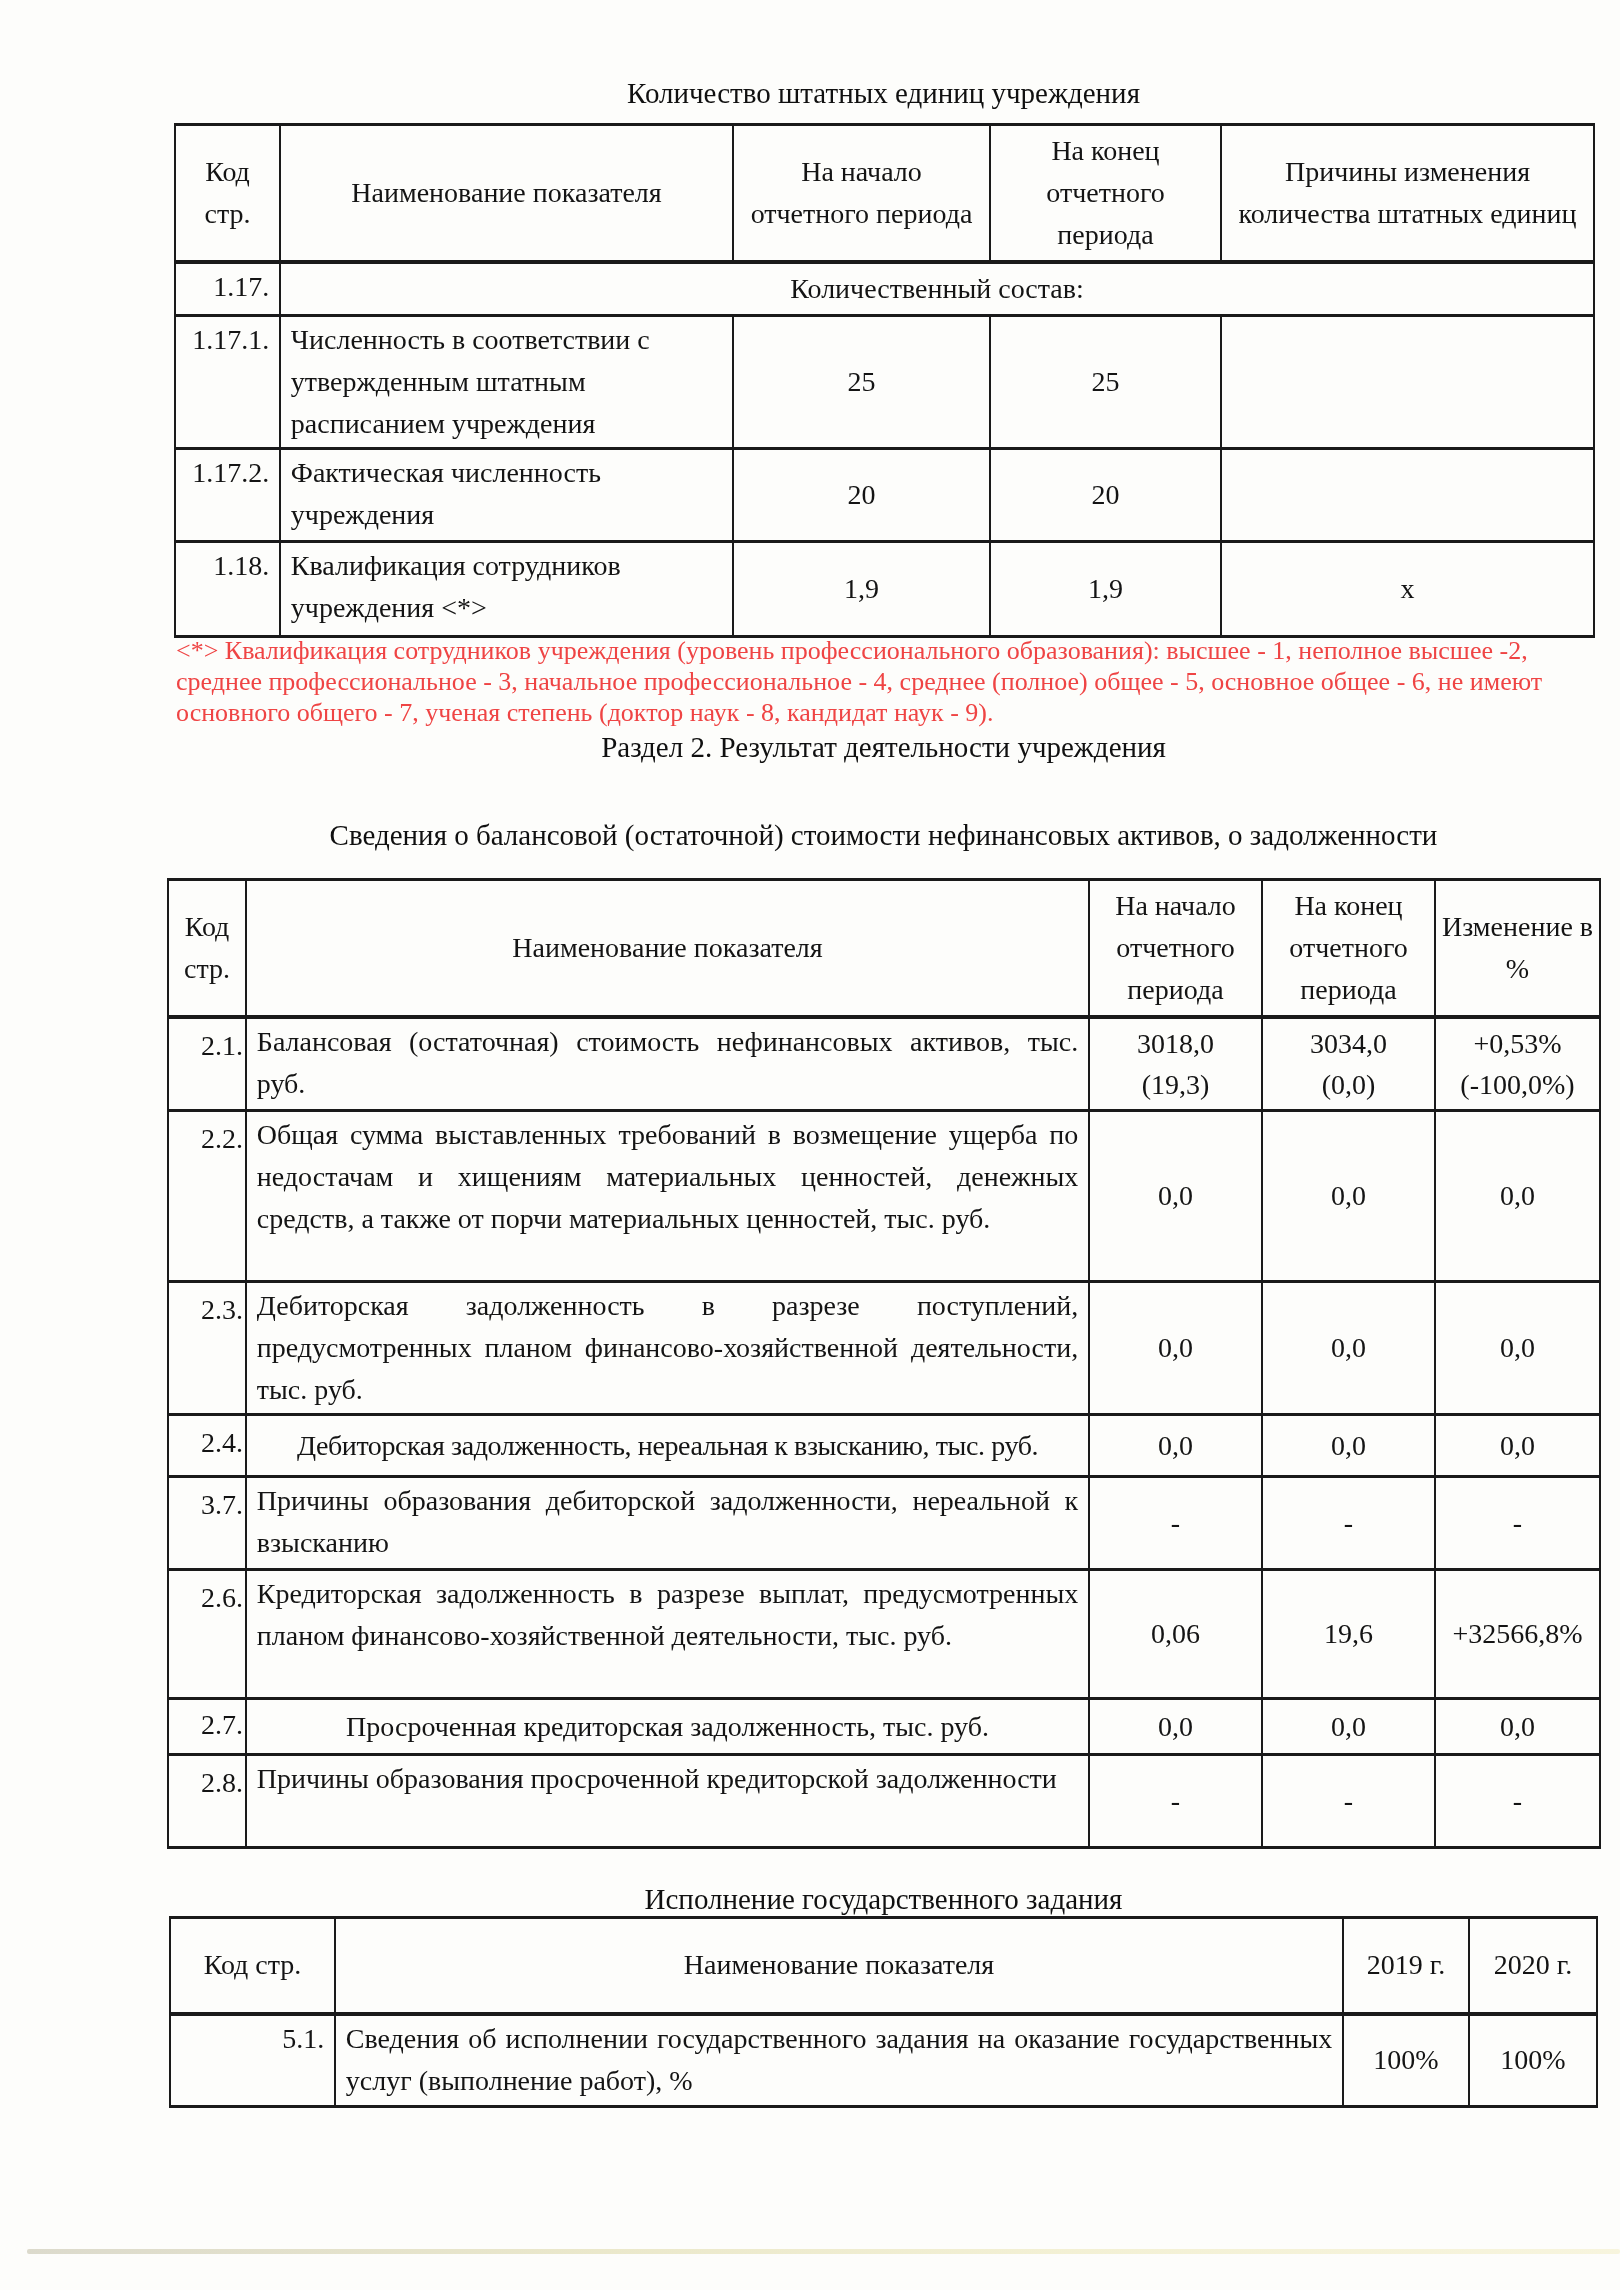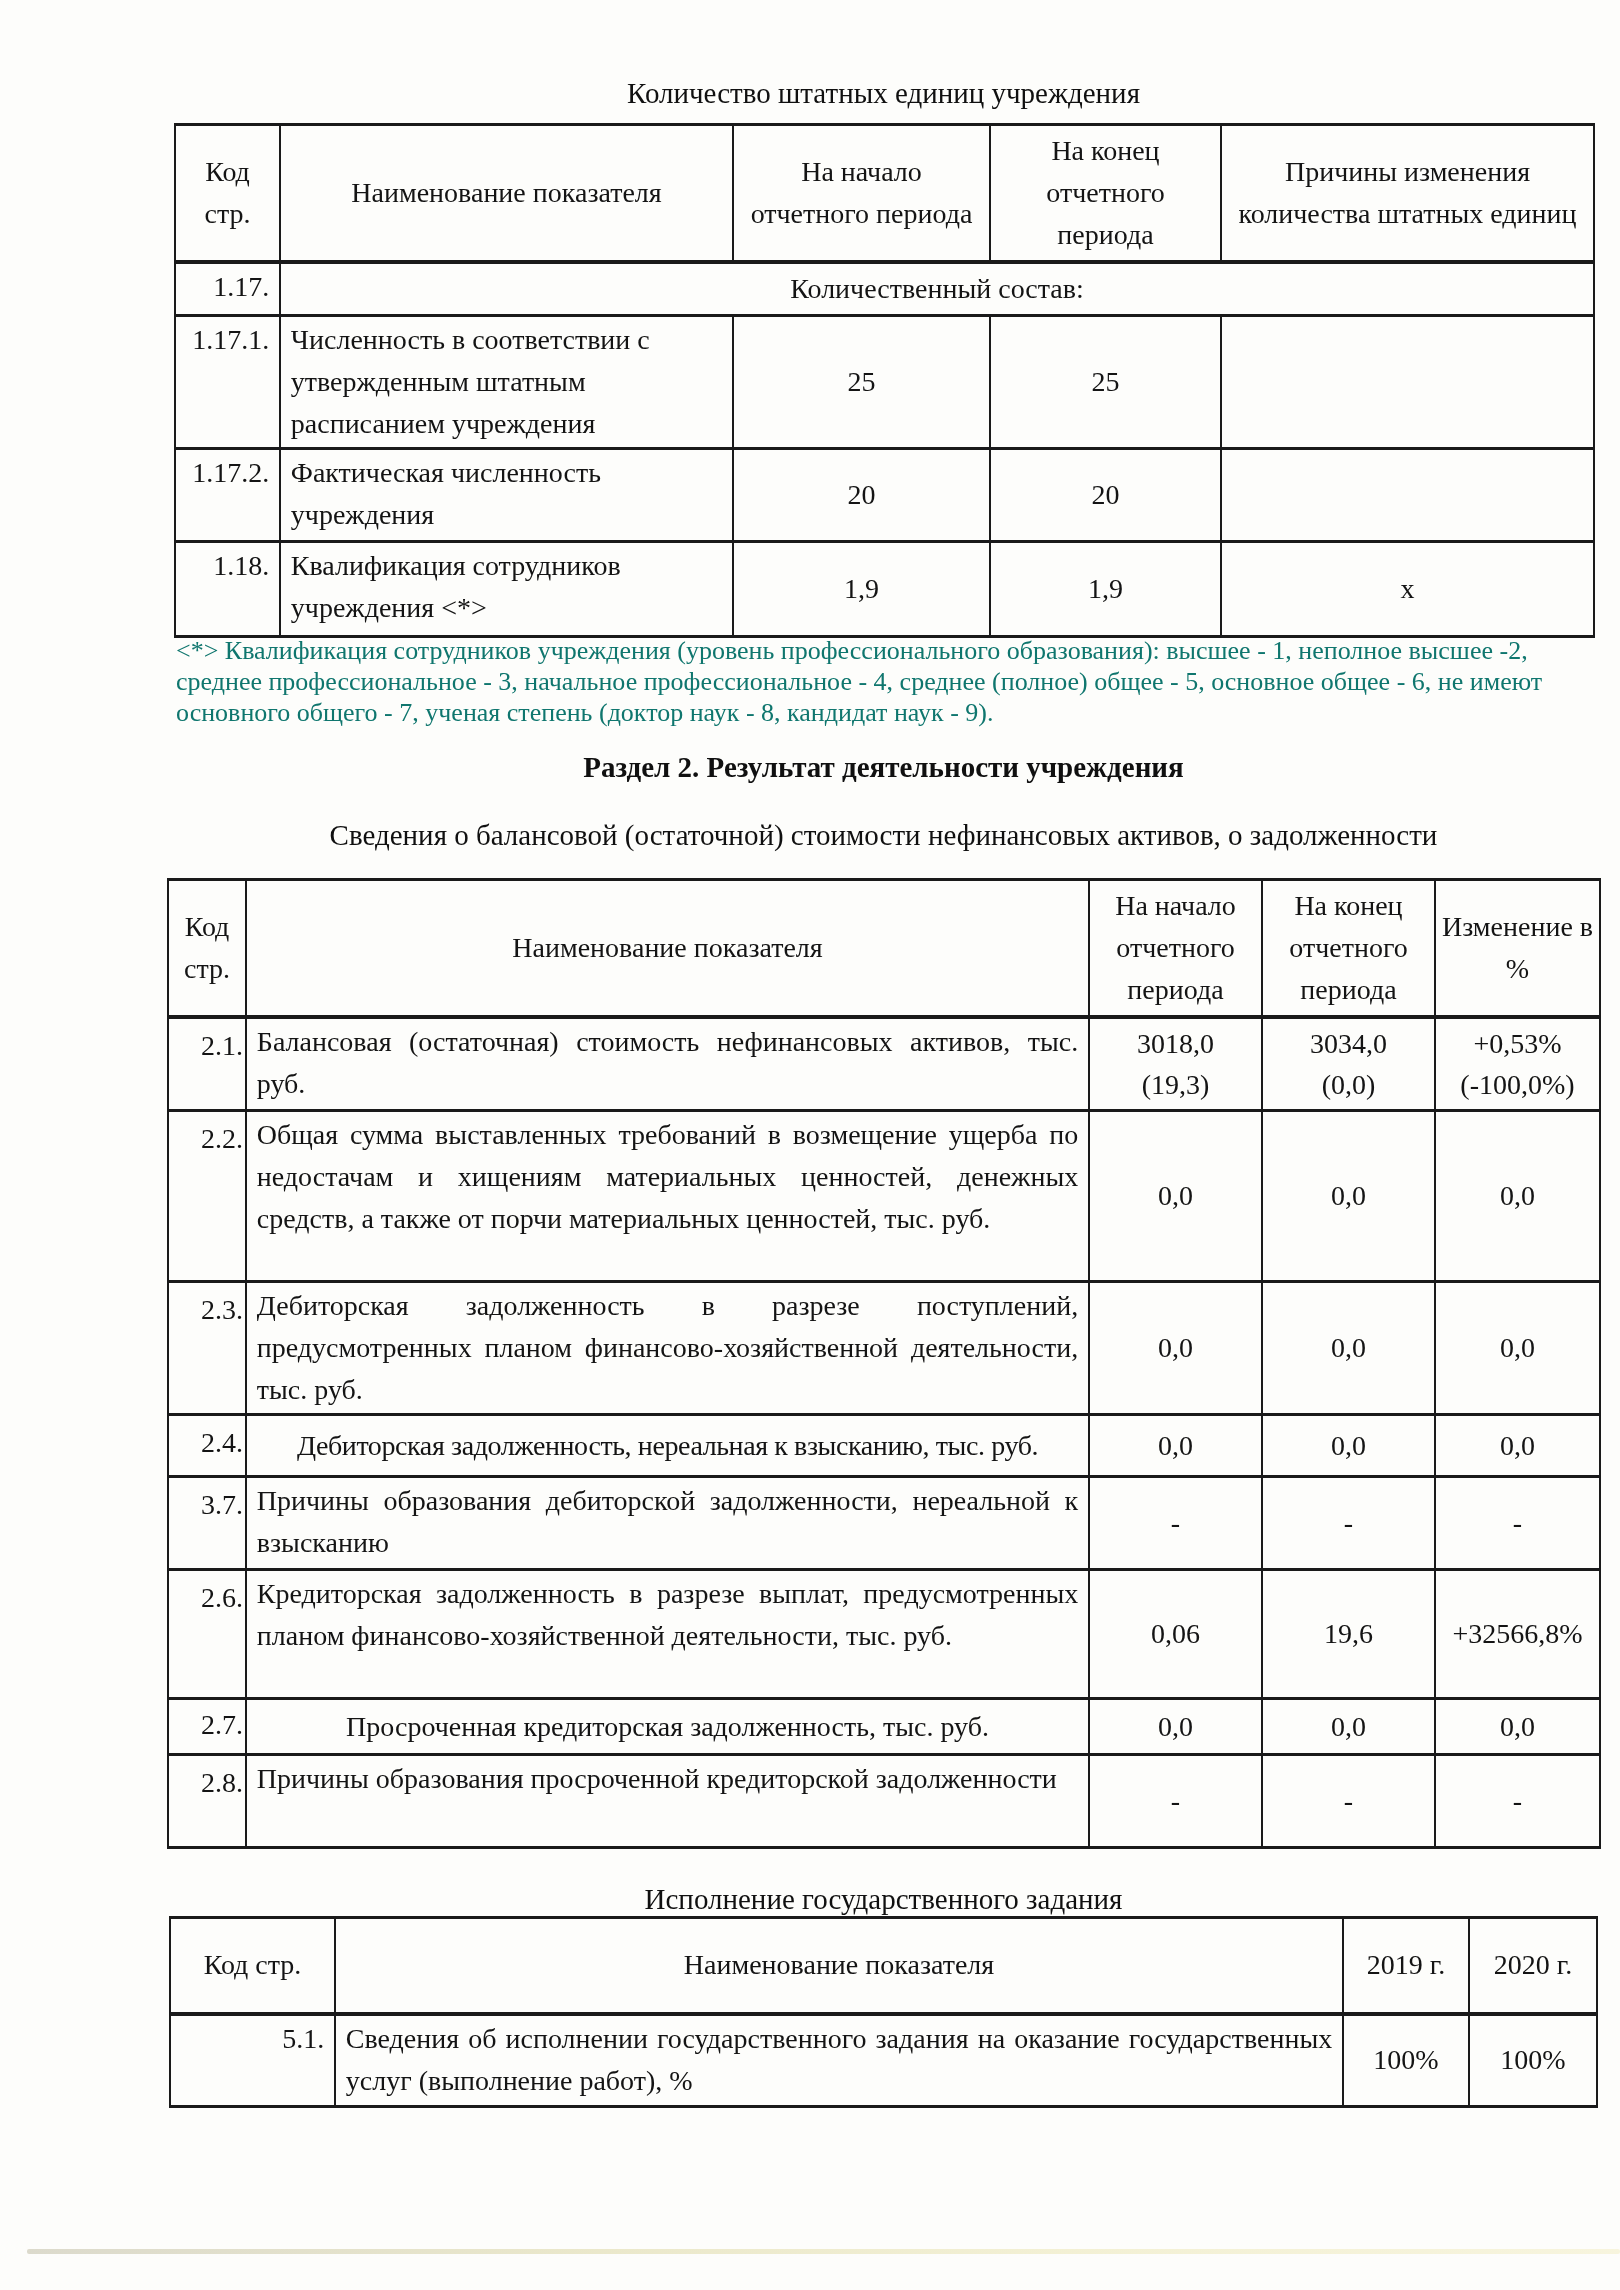--- a/index.html
+++ b/index.html
@@ -34,21 +34,21 @@
   .code{text-align:right;vertical-align:top;padding-top:5.9px;}
   .name{text-align:left;vertical-align:top;}
   .jname{text-align:justify;vertical-align:top;}
   .vmid{vertical-align:middle;text-align:center;}
   .val{text-align:center;vertical-align:middle;}
   .val div{line-height:41px;}
   .tight{font-size:25.5px;letter-spacing:-0.4px;white-space:nowrap;}
   .balign{vertical-align:bottom;text-align:left;padding-left:15.7px;padding-bottom:13.7px;}
   #footnote{
     position:absolute;left:176px;top:635px;width:1423px;
-    font-size:26px;line-height:31px;text-align:left;color:#0f766e;
+    font-size:26px;line-height:31px;text-align:left;color:#ef4444;
   }
   #scanline{
     position:absolute;left:27.4px;top:2249px;width:1593px;height:4.9px;
     background:linear-gradient(90deg,#d6d4c4 0%,#e7e4c2 35%,#f1eecd 65%,#f6f3d8 100%);
     opacity:.85;border-radius:2px;
   }
 </style>
 </head>
 <body>
 
@@ -95,21 +95,21 @@
         <td class="name">Квалификация сотрудников учреждения &lt;*&gt;</td>
         <td class="val">1,9</td>
         <td class="val">1,9</td>
         <td class="val">х</td>
       </tr>
     </tbody>
   </table>
 
   <div id="footnote">&lt;*&gt; Квалификация сотрудников учреждения (уровень профессионального образования): высшее - 1, неполное высшее -2, среднее профессиональное - 3, начальное профессиональное - 4, среднее (полное) общее - 5, основное общее - 6, не имеют основного общего - 7, ученая степень (доктор наук - 8, кандидат наук - 9).</div>
 
-  <div class="block" style="top:750px;font-weight:bold;">Раздел 2. Результат деятельности учреждения</div>
+  <div class="block" style="top:730px;">Раздел 2. Результат деятельности учреждения</div>
   <div class="block" style="top:818px;">Сведения о балансовой (остаточной) стоимости нефинансовых активов, о задолженности</div>
 
   <table class="t" style="left:167px;top:878px;width:1431px;">
     <colgroup>
       <col style="width:78px">
         <col style="width:843px">
         <col style="width:173px">
         <col style="width:173px">
         <col style="width:165px">
     </colgroup>

